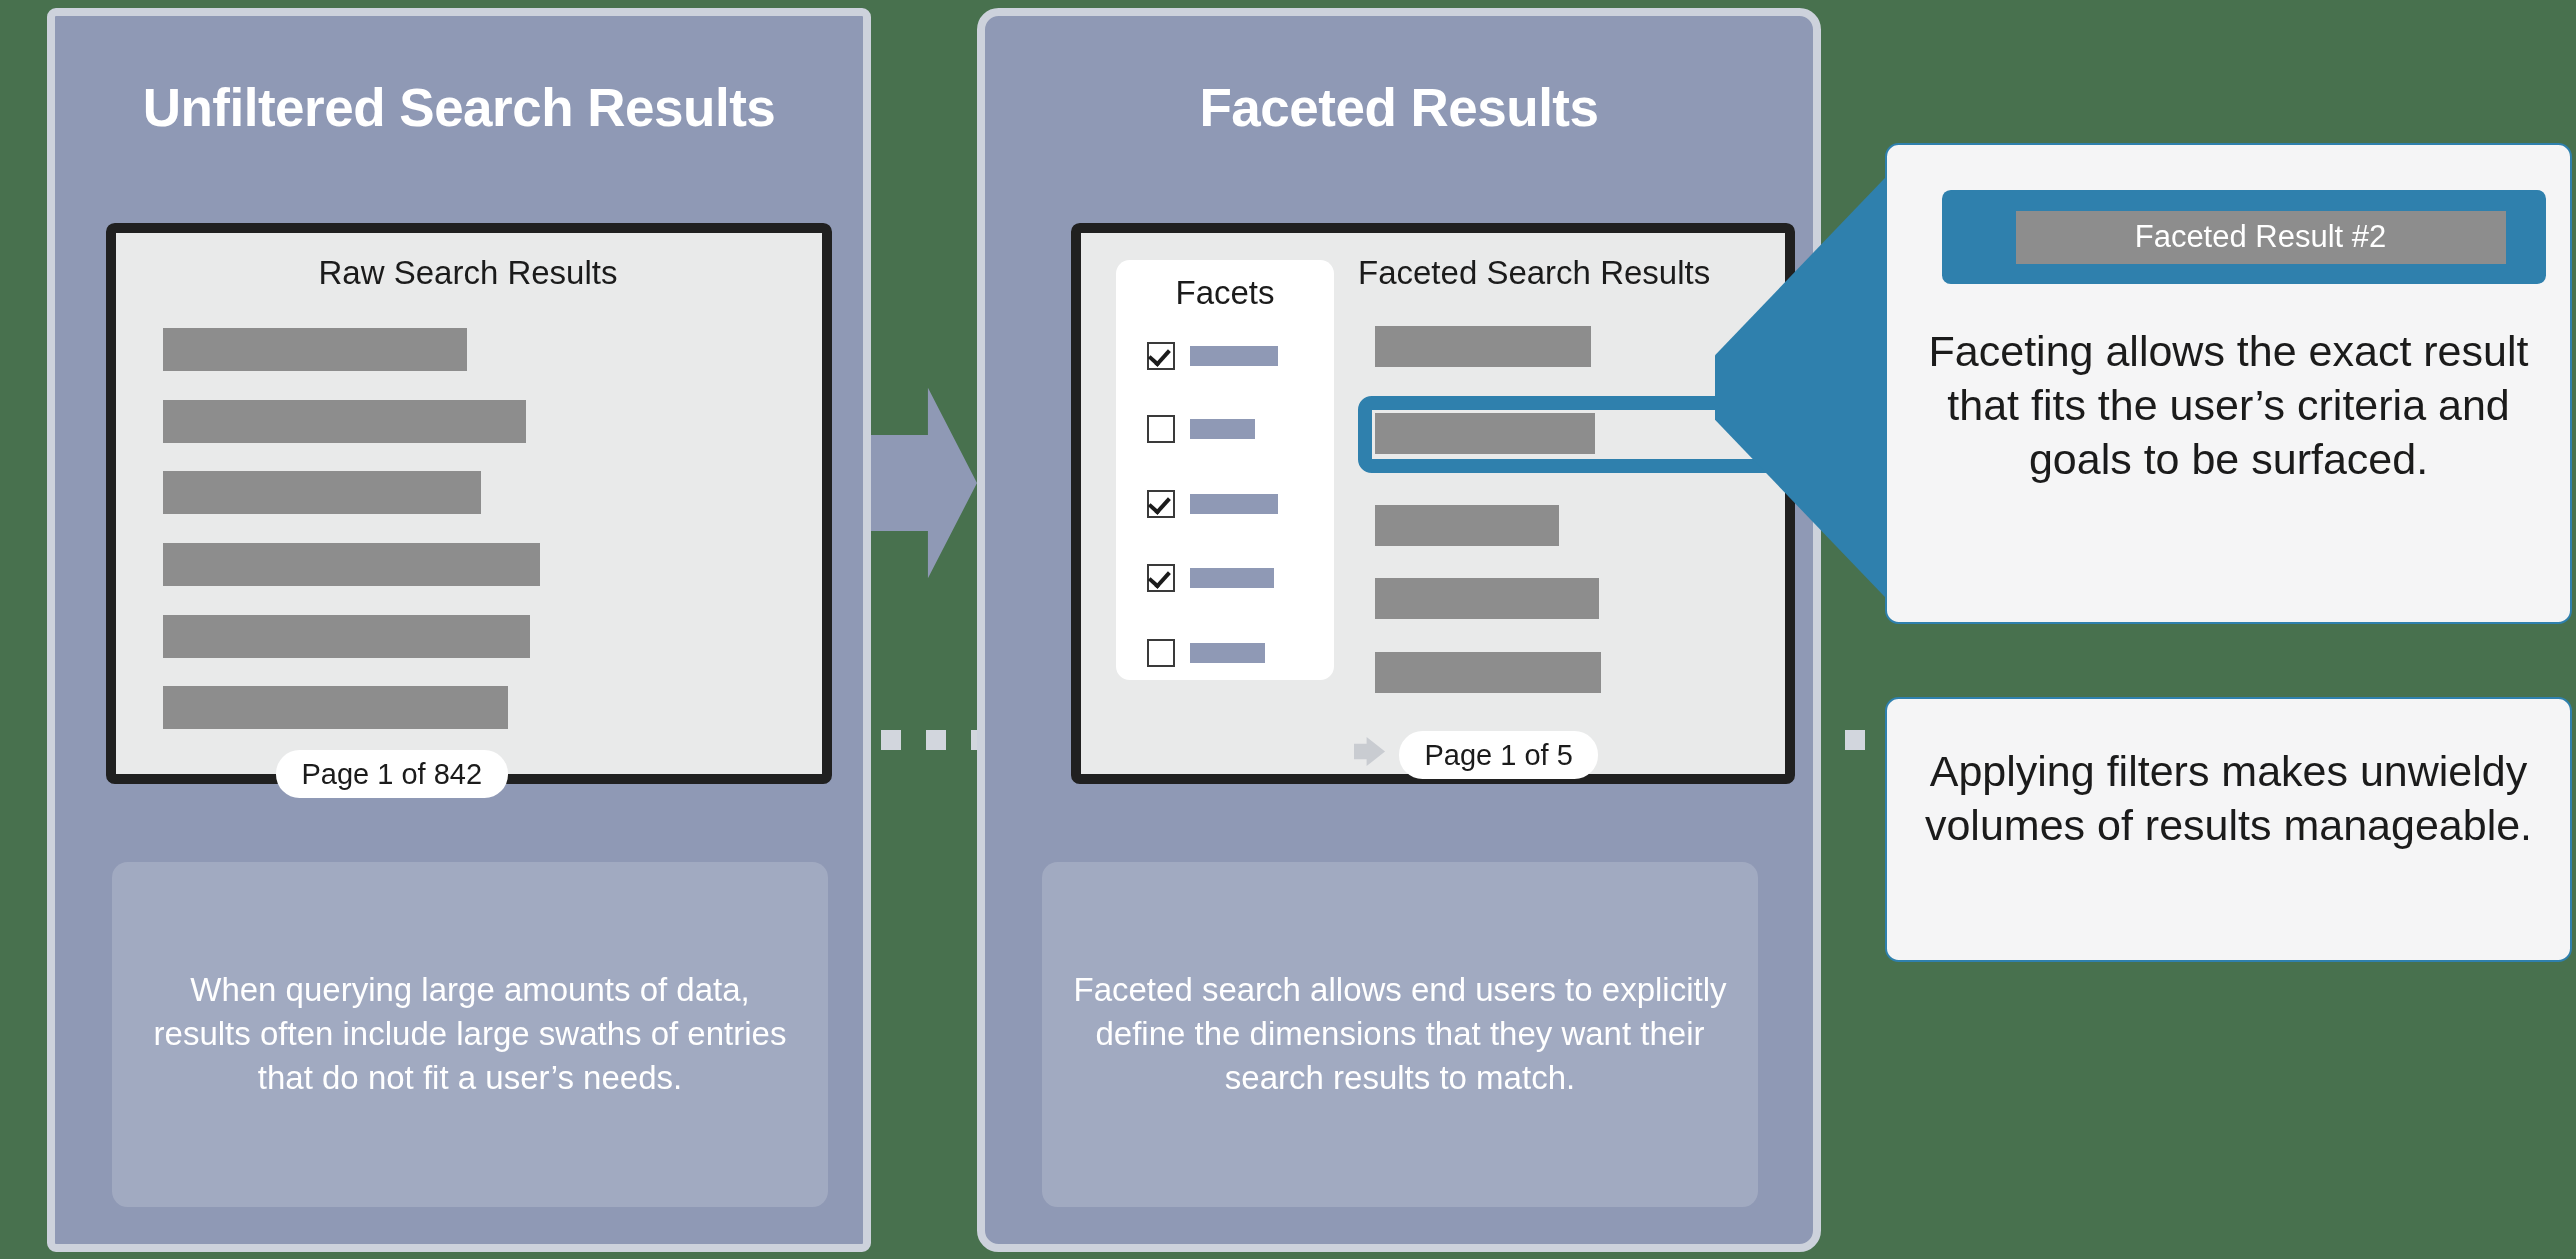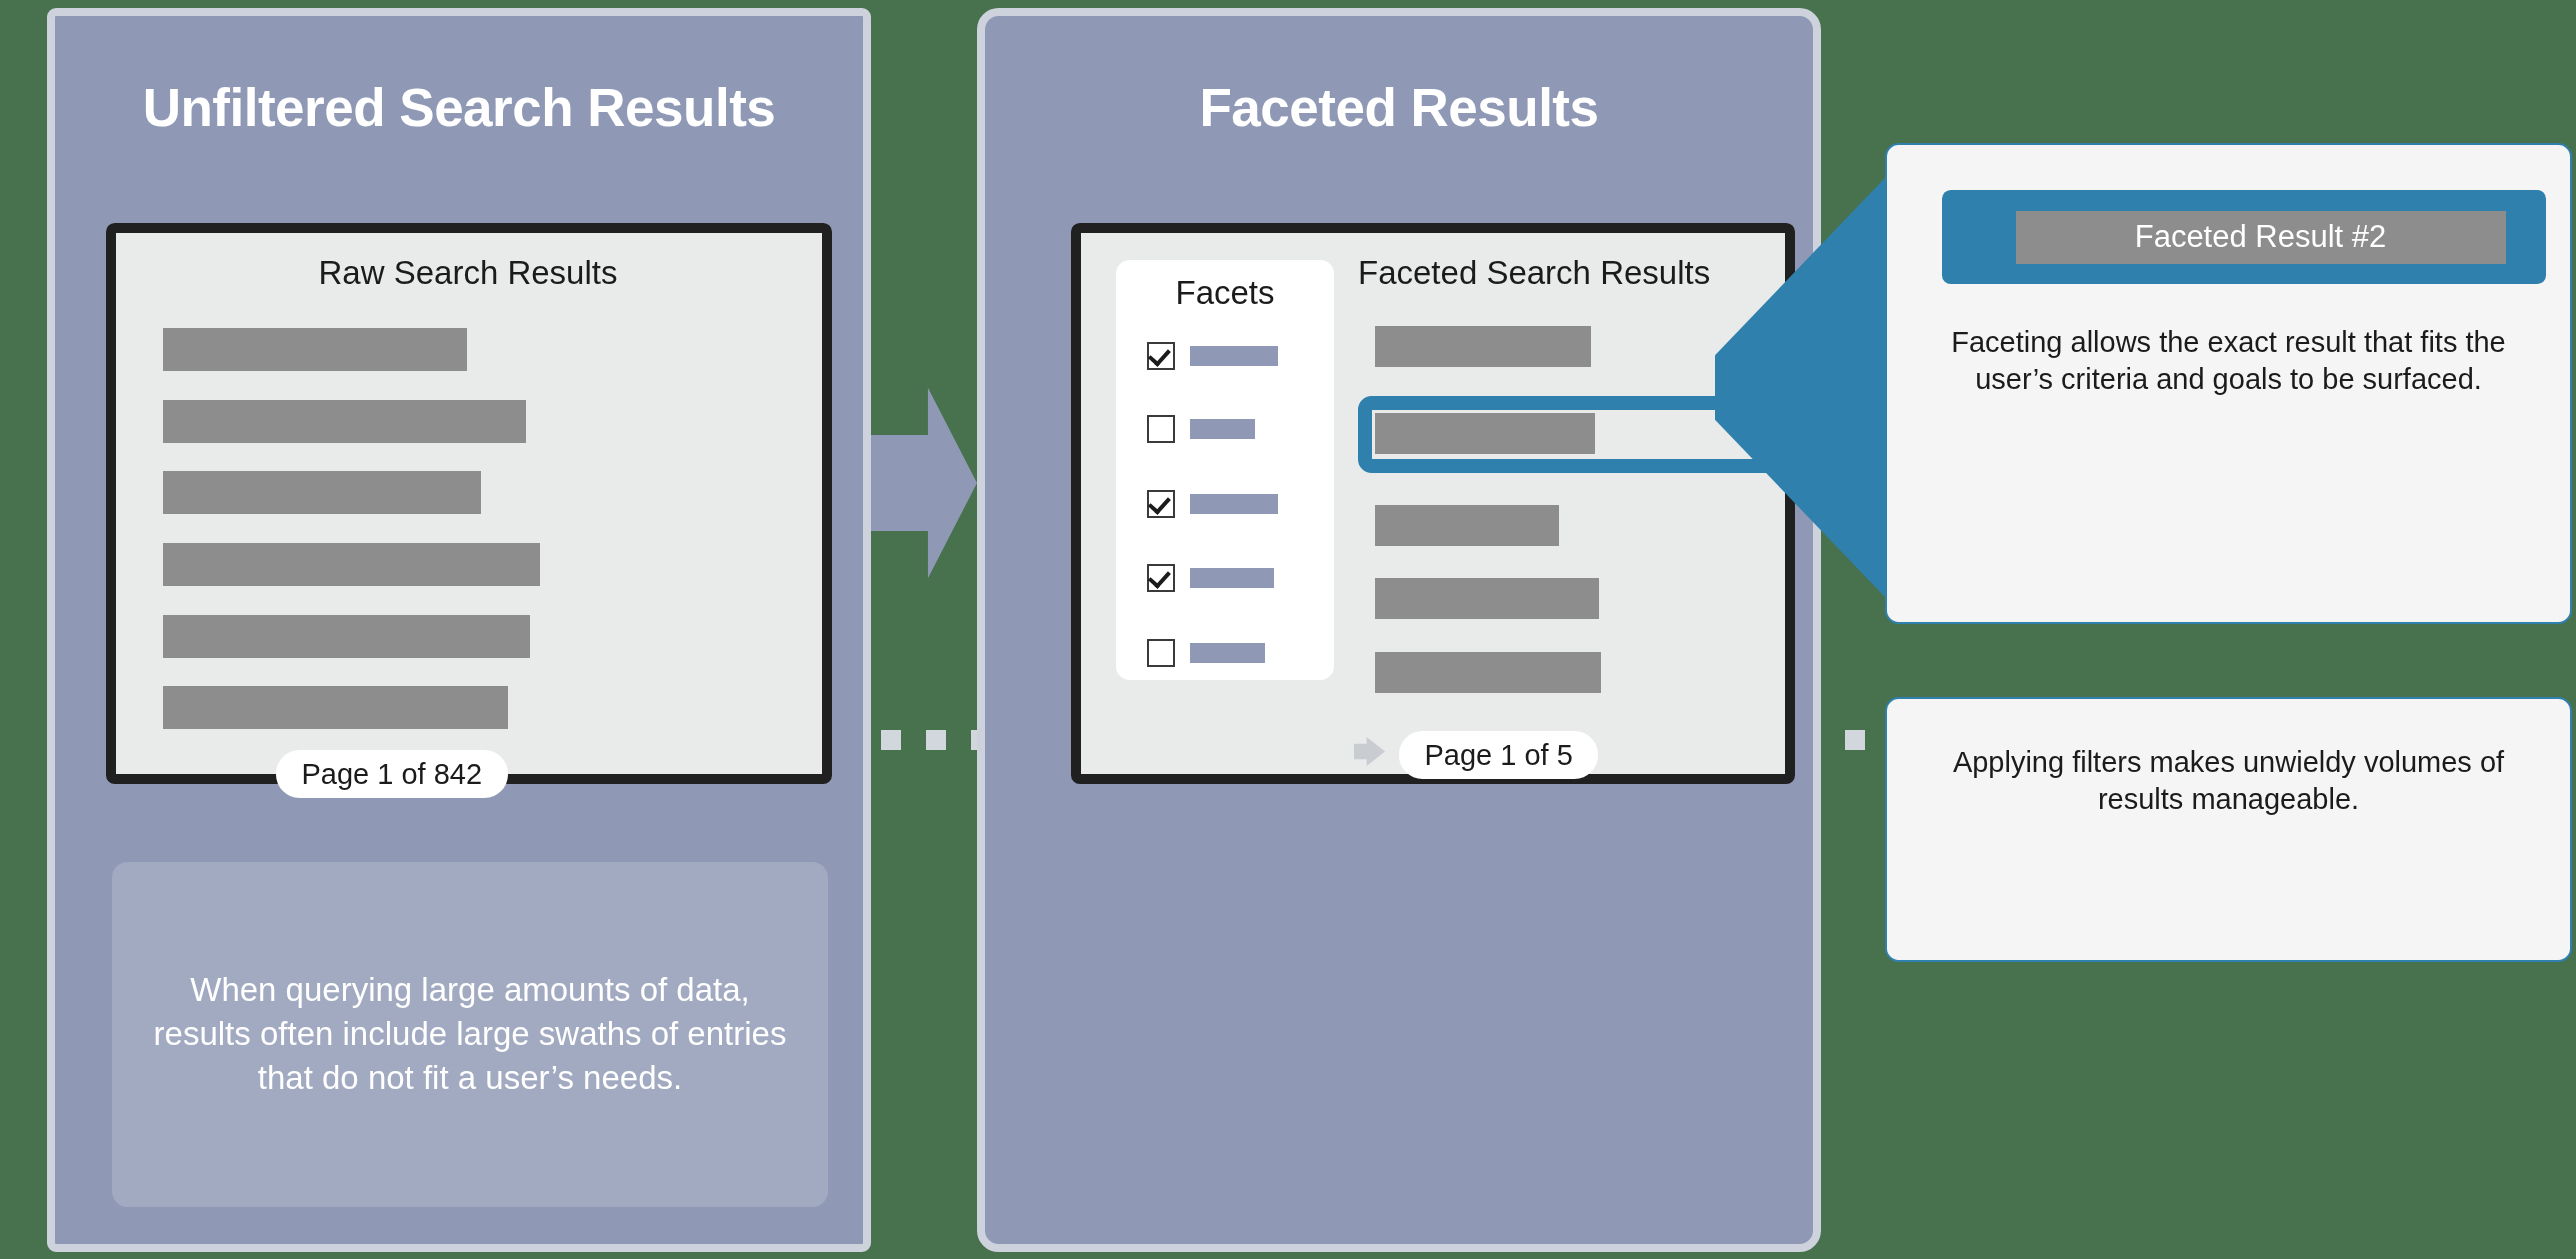--- a/index.html
+++ b/index.html
@@ -226,21 +226,21 @@
     color: #ffffff;
     font-size: 31px;
     font-family: "Liberation Sans", sans-serif;
   }
   .callout-text {
     position: absolute;
     left: 25.5px;
     right: 25.5px;
     text-align: center;
     color: #1b1b1b;
-    font-size: 29px;
+    font-size: 43px;
     line-height: 1.26;
     font-family: "Liberation Sans", sans-serif;
   }
   #callout-top .callout-text { top: 179px; }
   #callout-bottom .callout-text { top: 45px; }
 
   
   #callout-wedge {
     position: absolute;
     left: 1715px;
@@ -325,20 +325,23 @@
       <div class="fres-bar" style="top:272px; width:184px;"></div>
       <div class="fres-bar" style="top:345px; width:224px;"></div>
       <div class="fres-bar" style="top:419px; width:226px;"></div>
 
       <svg class="mini-chevron" viewBox="0 0 34 34" style="left:273px; top:502px;">
         <polygon points="0,9 13,9 13,2 32,17 13,32 13,25 0,25" fill="#c9ccd1"></polygon>
       </svg>
       <div class="page-pill" style="left:318px; top:498px;">Page 1 of 5</div>
     </div>
 
+    <div class="caption-box" id="caption-right">
+      <span>Faceted search allows end users to explicitly define the dimensions that they want their search results to match.</span>
+    </div>
   </div>
 
   <svg id="callout-wedge" viewBox="0 0 184 450">
     <polygon points="184,0 184,450 0,258 0,192" fill="#2f80ad"></polygon>
   </svg>
 
   <div class="callout" id="callout-top">
     <div id="callout-chip">
       <div id="callout-chip-inner">Faceted Result #2</div>
     </div>

